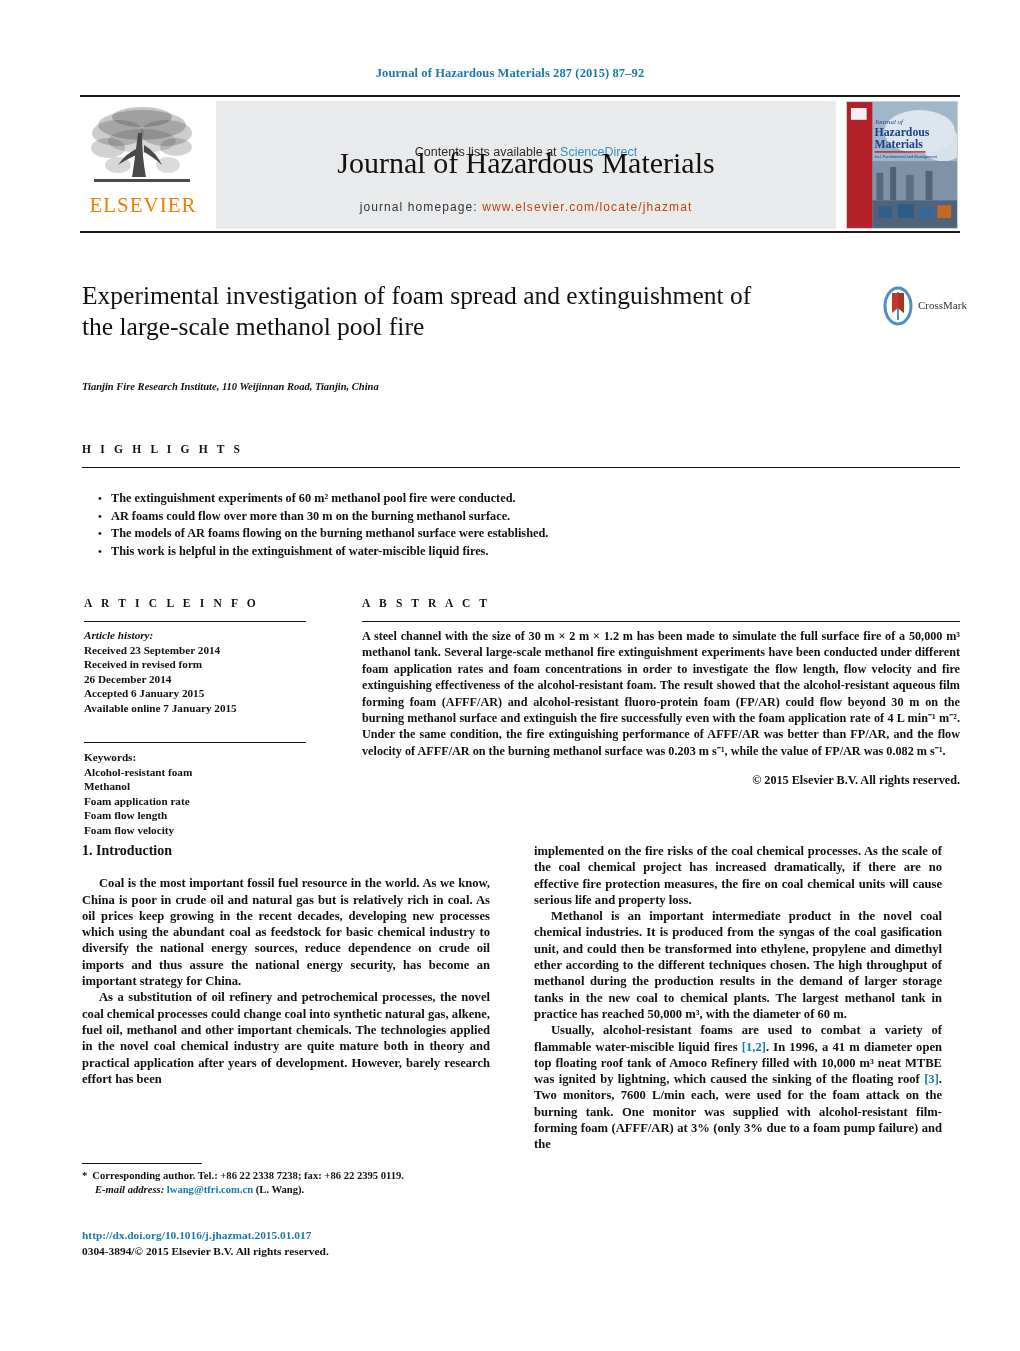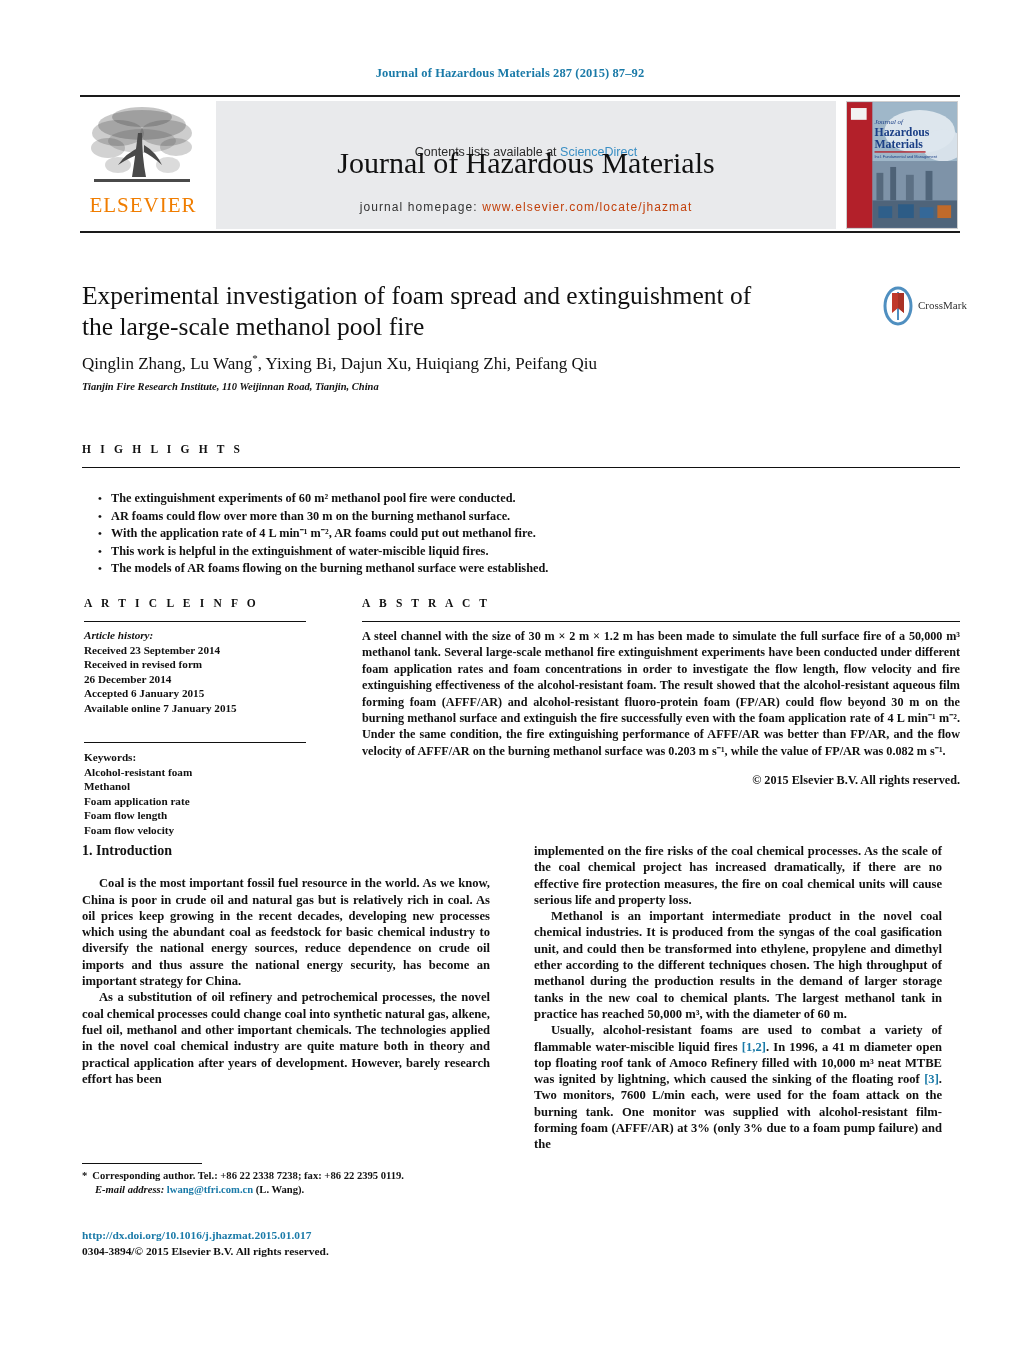--- a/index.html
+++ b/index.html
@@ -407,44 +407,40 @@
         <text x="28" y="34" font-family="Liberation Serif, serif" font-size="12" fill="#1b3f86" font-weight="bold">Hazardous</text>
         <text x="28" y="47" font-family="Liberation Serif, serif" font-size="12" fill="#1b3f86" font-weight="bold">Materials</text>
         <rect x="28" y="50" width="52" height="1.4" fill="#b3202a"></rect>
         <text x="28" y="57" font-family="Liberation Sans, sans-serif" font-size="4" fill="#1b3f86">Incl. Fundamental and Management</text>
       </svg>
     </div>
   </div>
 
   <div class="title">Experimental investigation of foam spread and extinguishment of the large-scale methanol pool fire</div>
 
-  <div class="authors">
-    <span>Qinglin Zhang, Lu Wang</span><sup>*</sup><span>, Yixing Bi, Dajun Xu, Huiqiang Zhi, Peifang Qiu</span>
-  </div>
 
   <div class="affiliation">Tianjin Fire Research Institute, 110 Weijinnan Road, Tianjin, China</div>
 
   <div class="crossmark">
     <svg width="40" height="40" viewBox="0 0 40 40">
       <ellipse cx="20" cy="20" rx="13" ry="18" fill="#ffffff" stroke="#4f8fc0" stroke-width="3"></ellipse>
       <path d="M20 6 L20 34" stroke="#4f8fc0" stroke-width="2" fill="none"></path>
       <path d="M14 7 L26 7 L26 27 L20 22 L14 27 Z" fill="#c0392b"></path>
       <path d="M20 7 L26 7 L26 27 L20 22 Z" fill="#a93226"></path>
     </svg>
     <span class="crossmark-label">CrossMark</span>
   </div>
 
   <div class="sec-head highlights-head">H I G H L I G H T S</div>
   <div class="highlights-rule"></div>
   <ul class="highlights-list">
     <li>The extinguishment experiments of 60 m² methanol pool fire were conducted.</li>
     <li>AR foams could flow over more than 30 m on the burning methanol surface.</li>
-    <li>With the application rate of 4 L min⁻¹ m⁻², AR foams could put out methanol fire.</li>
+    <li>The models of AR foams flowing on the burning methanol surface were established.</li>
     <li>This work is helpful in the extinguishment of water-miscible liquid fires.</li>
-    <li>The models of AR foams flowing on the burning methanol surface were established.</li>
   </ul>
 
   <div class="sec-head info-head">A R T I C L E   I N F O</div>
   <div class="info-rule"></div>
   <div class="info-body">
     <div class="it">Article history:</div>
     <div>Received 23 September 2014</div>
     <div>Received in revised form</div>
     <div>26 December 2014</div>
     <div>Accepted 6 January 2015</div>

